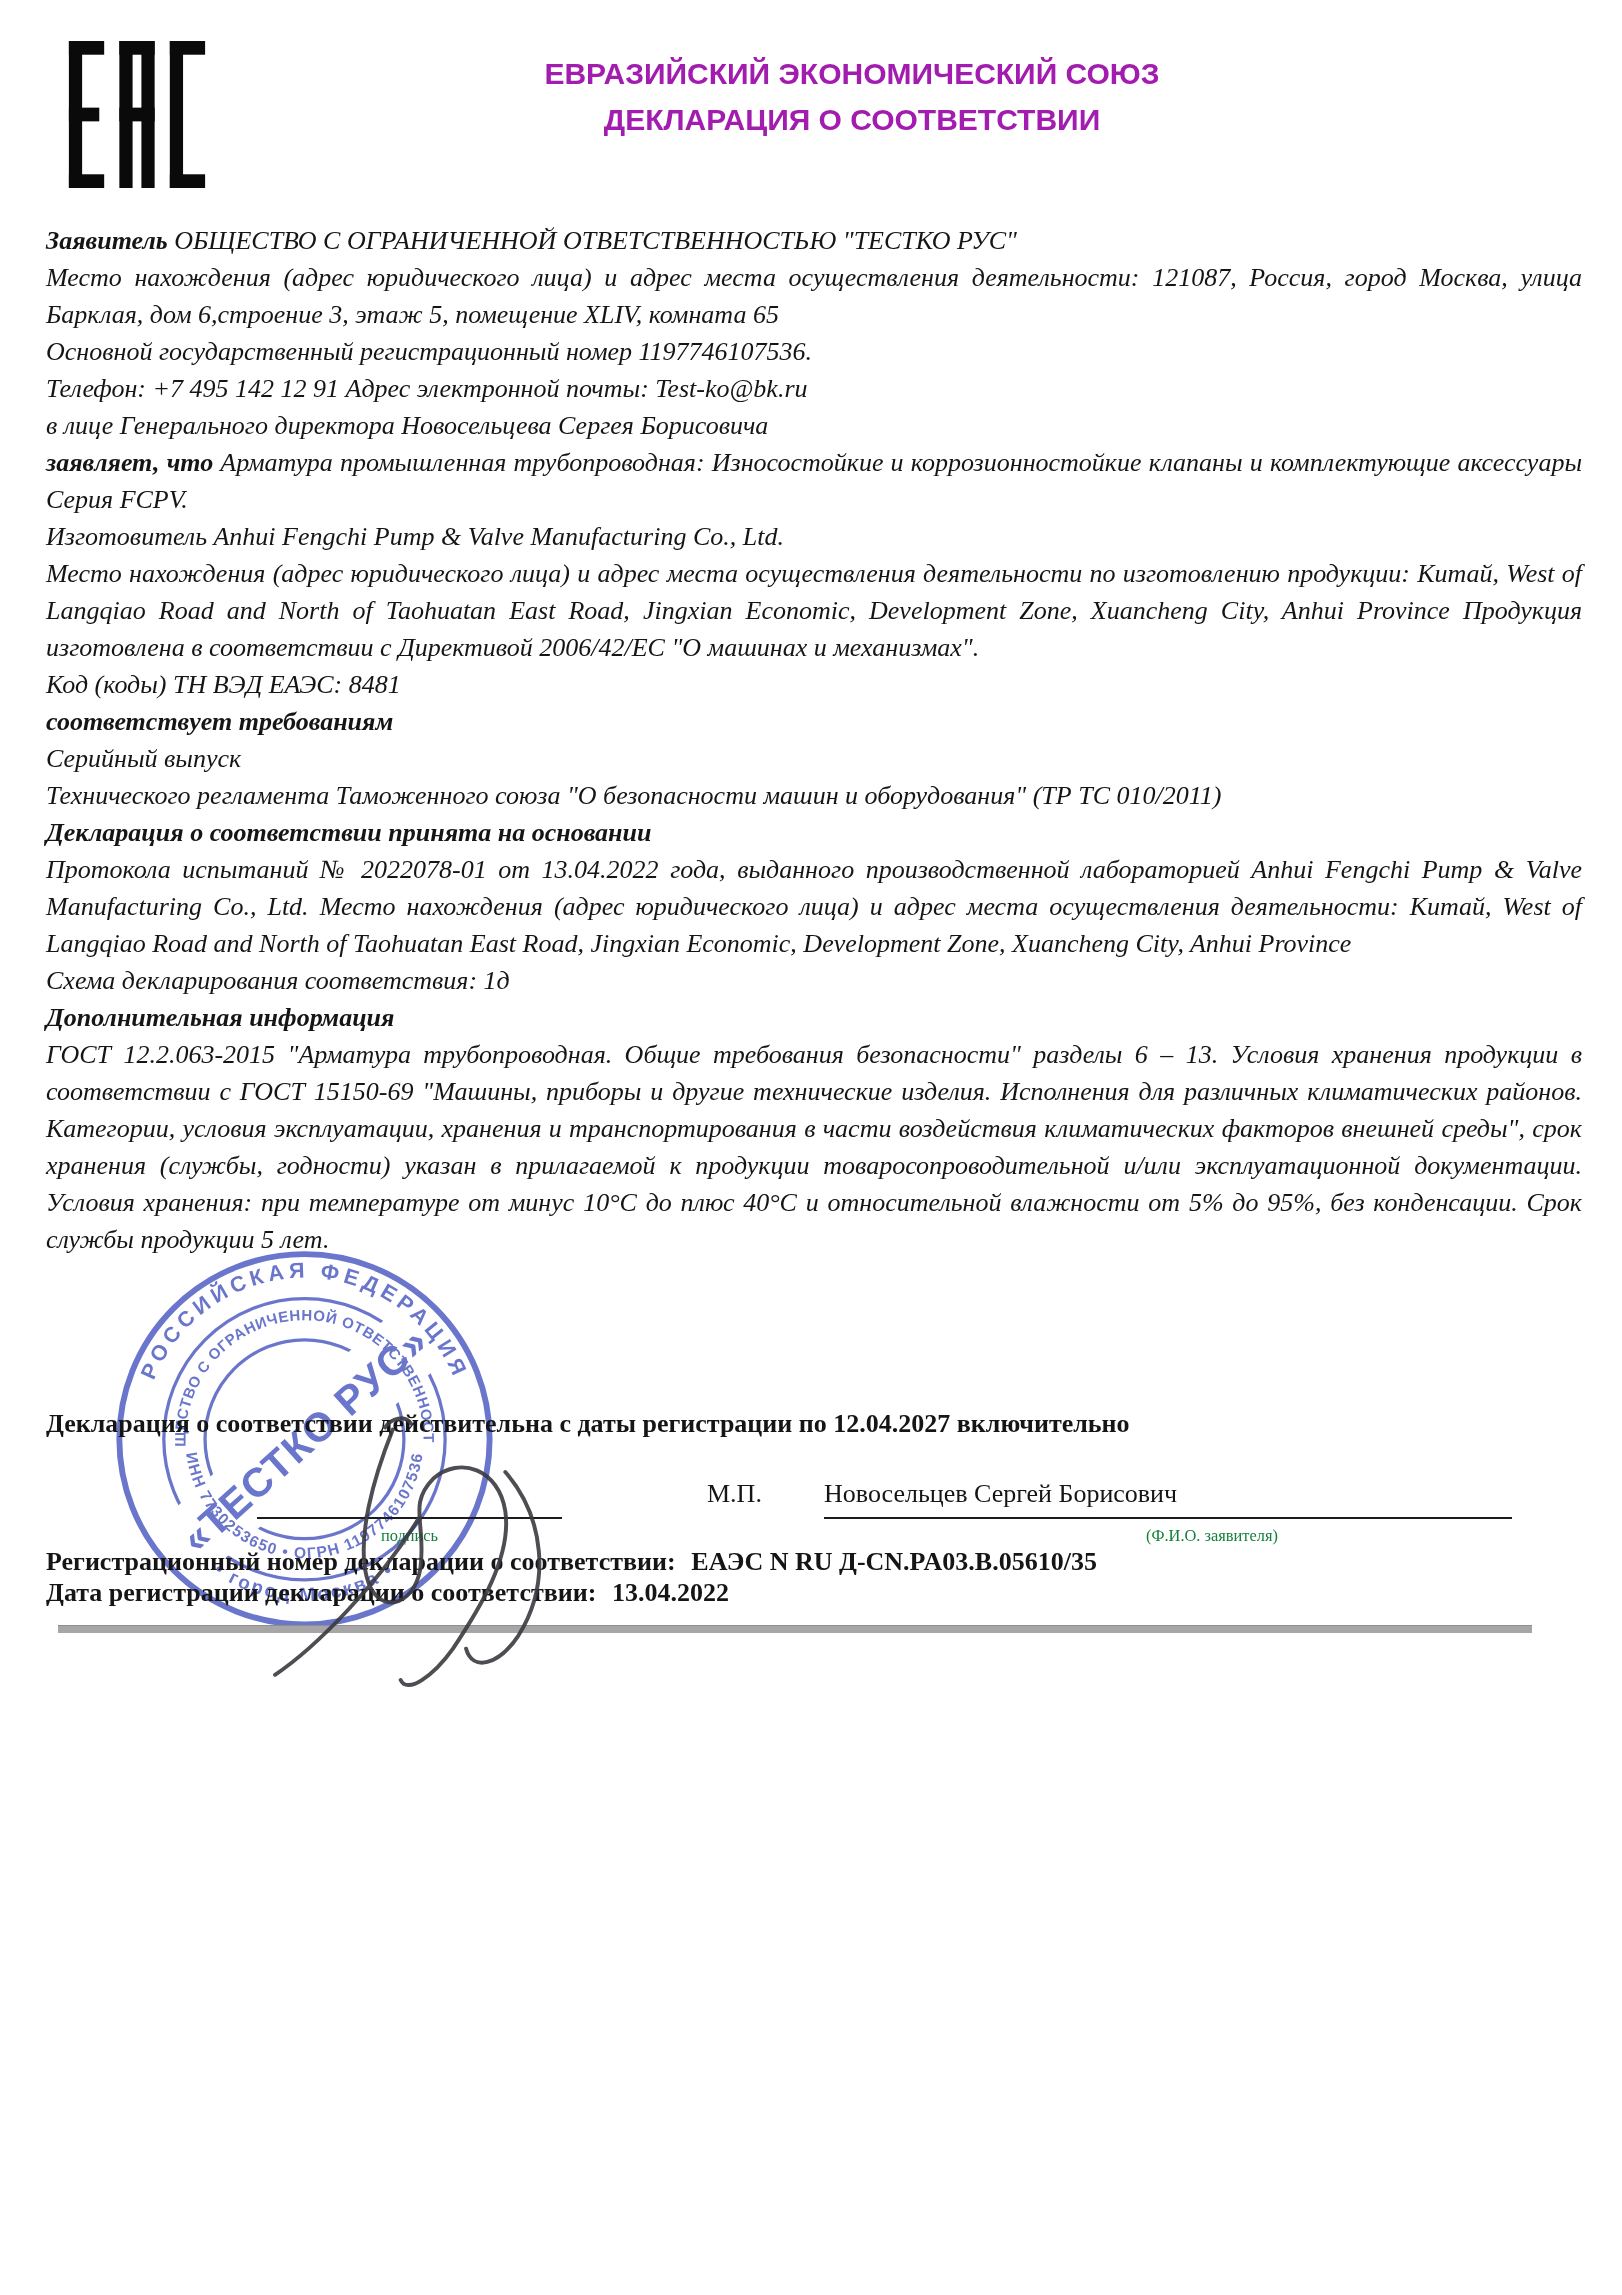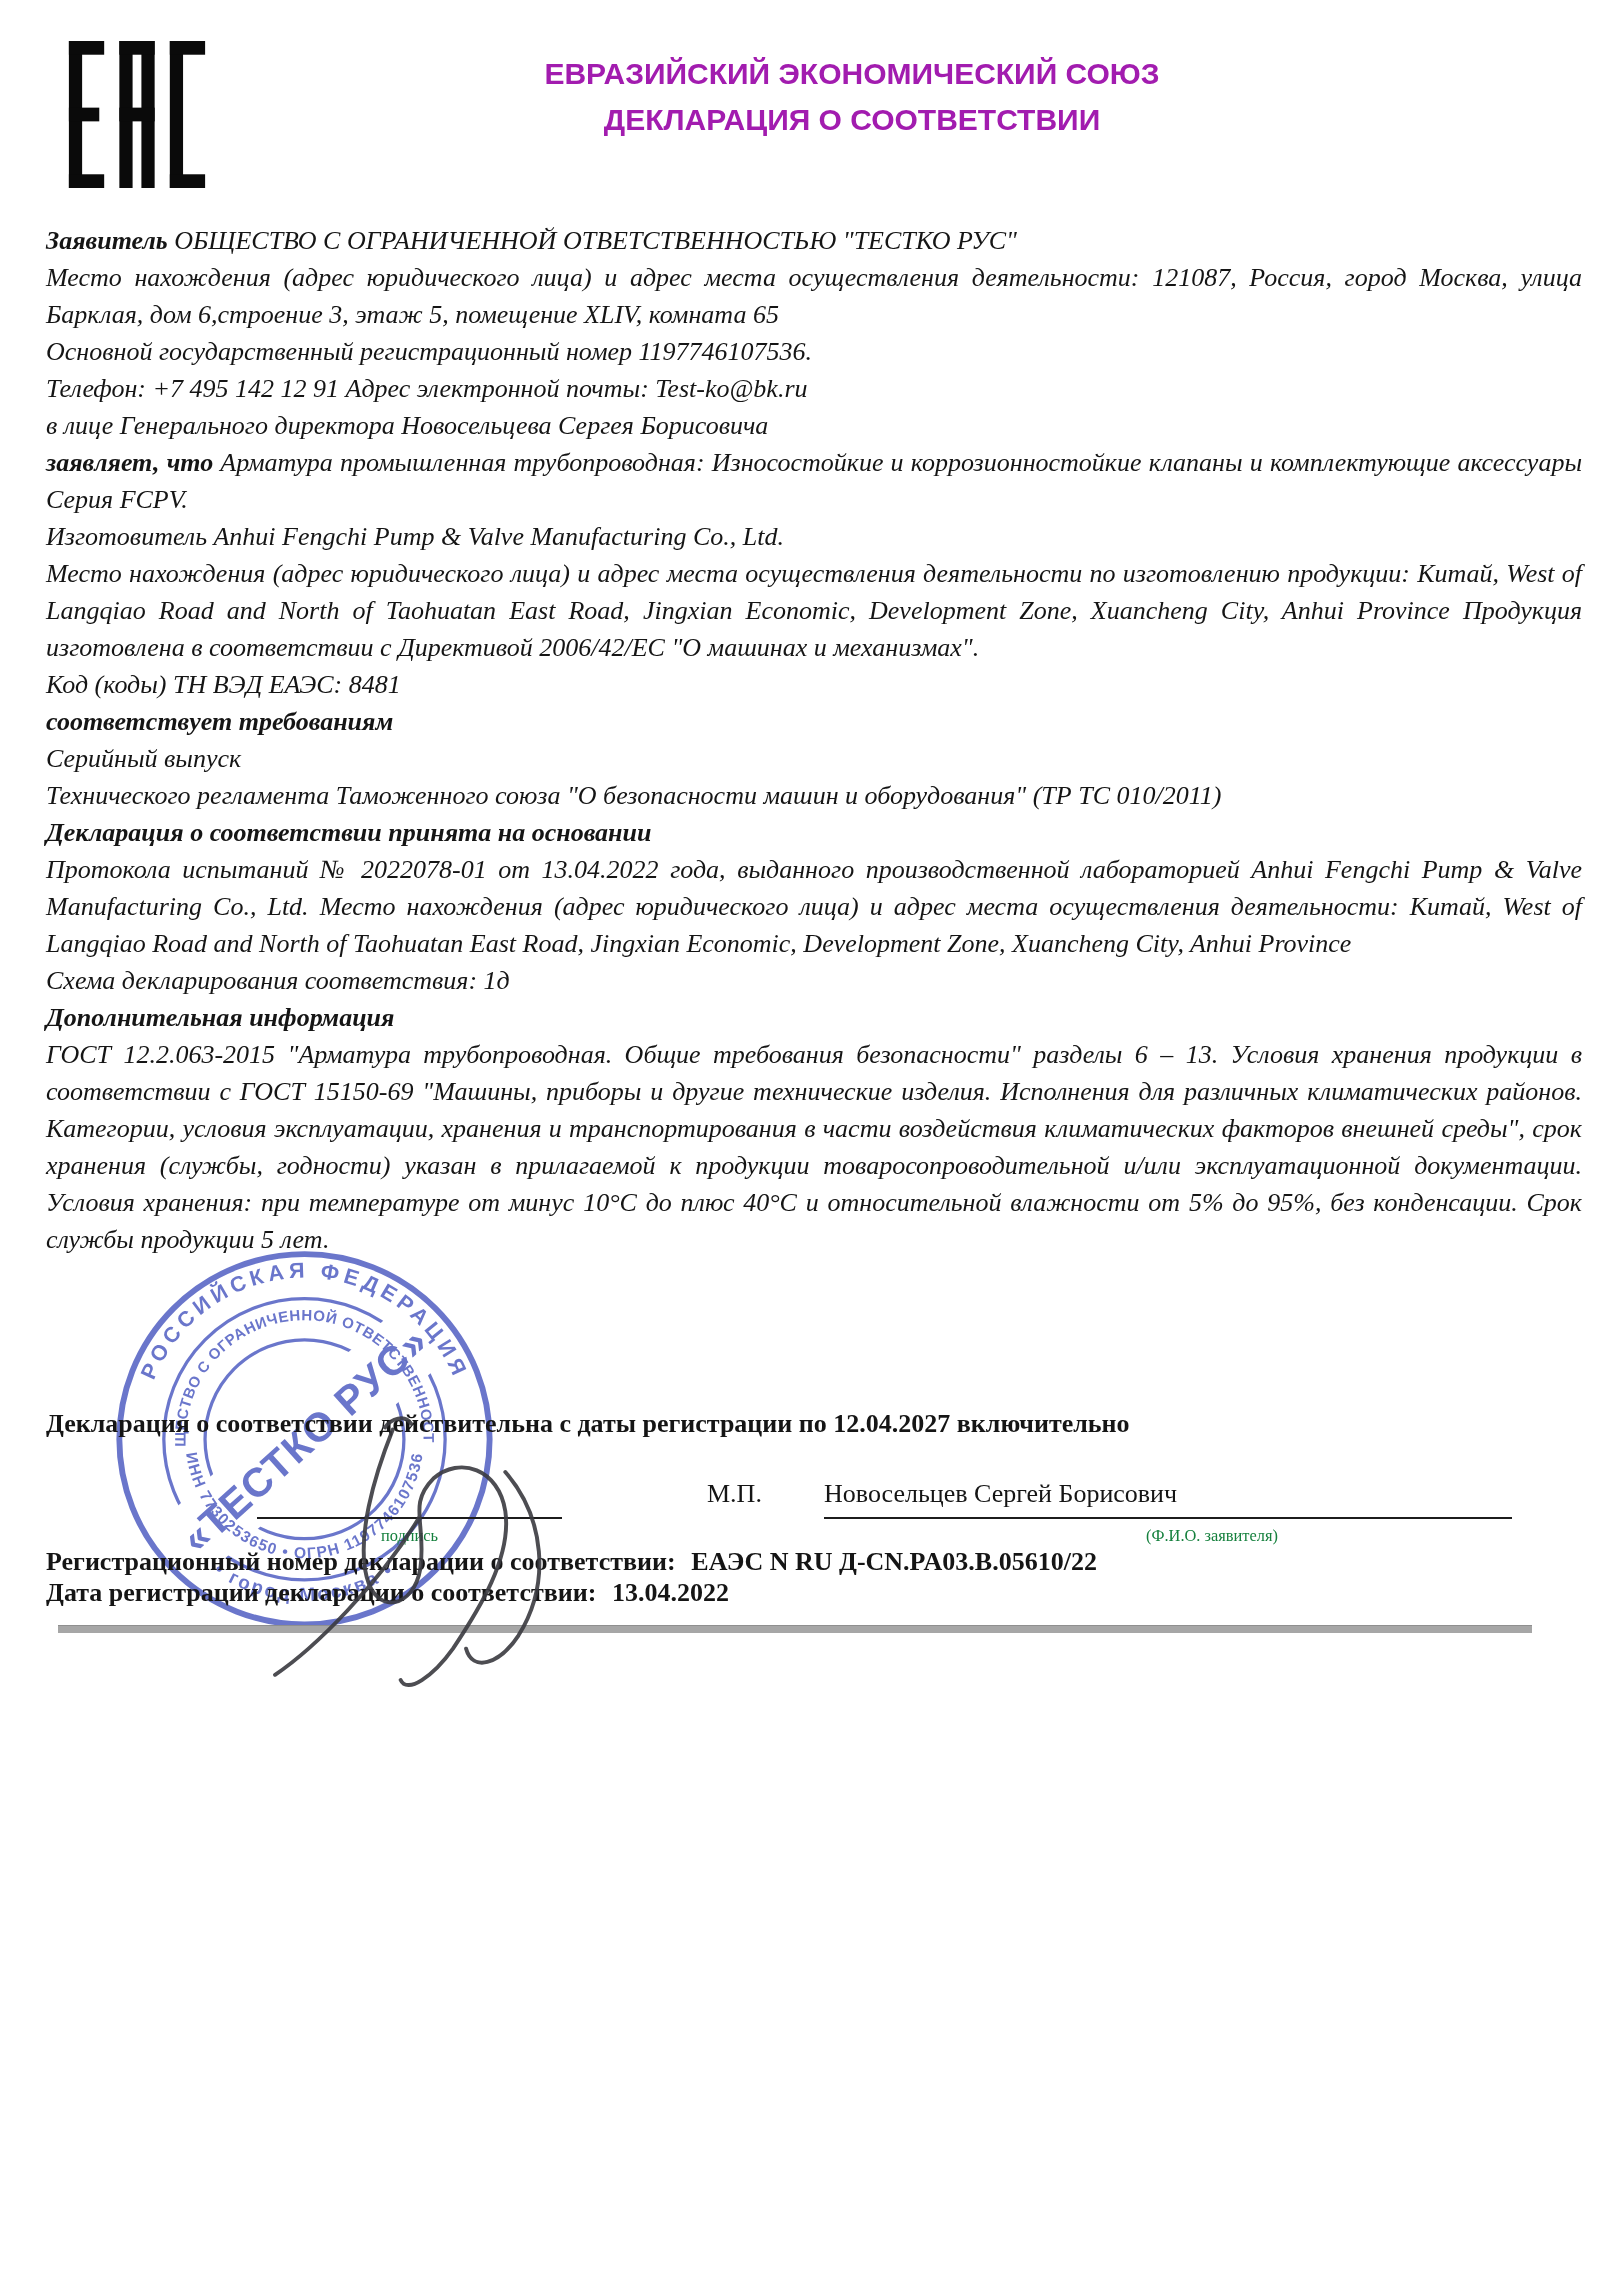--- a/index.html
+++ b/index.html
@@ -223,21 +223,21 @@
   <div class="validity-line">Декларация о соответствии действительна с даты регистрации по 12.04.2027 включительно</div>
 
   <div class="mp-mark">М.П.</div>
   <div class="signer-name">Новосельцев Сергей Борисович</div>
   <div class="sig-line left"></div>
   <div class="sig-line right"></div>
   <div class="sig-caption left">подпись</div>
   <div class="sig-caption right">(Ф.И.О. заявителя)</div>
 
   <div class="reg-row number">
-    <span>Регистрационный номер декларации о соответствии:</span><span class="val">ЕАЭС N RU Д-CN.PA03.B.05610/22</span>
+    <span>Регистрационный номер декларации о соответствии:</span><span class="val">ЕАЭС N RU Д-CN.PA03.B.05610/35</span>
   </div>
   <div class="reg-row date">
     <span>Дата регистрации декларации о соответствии:</span><span class="val">13.04.2022</span>
   </div>
 
   <div class="bottom-bar"></div>
 
   <svg class="signature-layer" viewBox="0 0 2480 3508">
     <g fill="none" stroke-width="6" stroke-linecap="round" opacity="0.9" stroke="#3a3a40">
       <path d="M 600,2185 C 570,2260 545,2350 560,2410 C 575,2470 632,2458 642,2398 C 652,2330 622,2300 662,2260 C 702,2225 762,2245 772,2310 C 782,2380 732,2460 692,2520 C 662,2562 622,2590 612,2568"></path>

